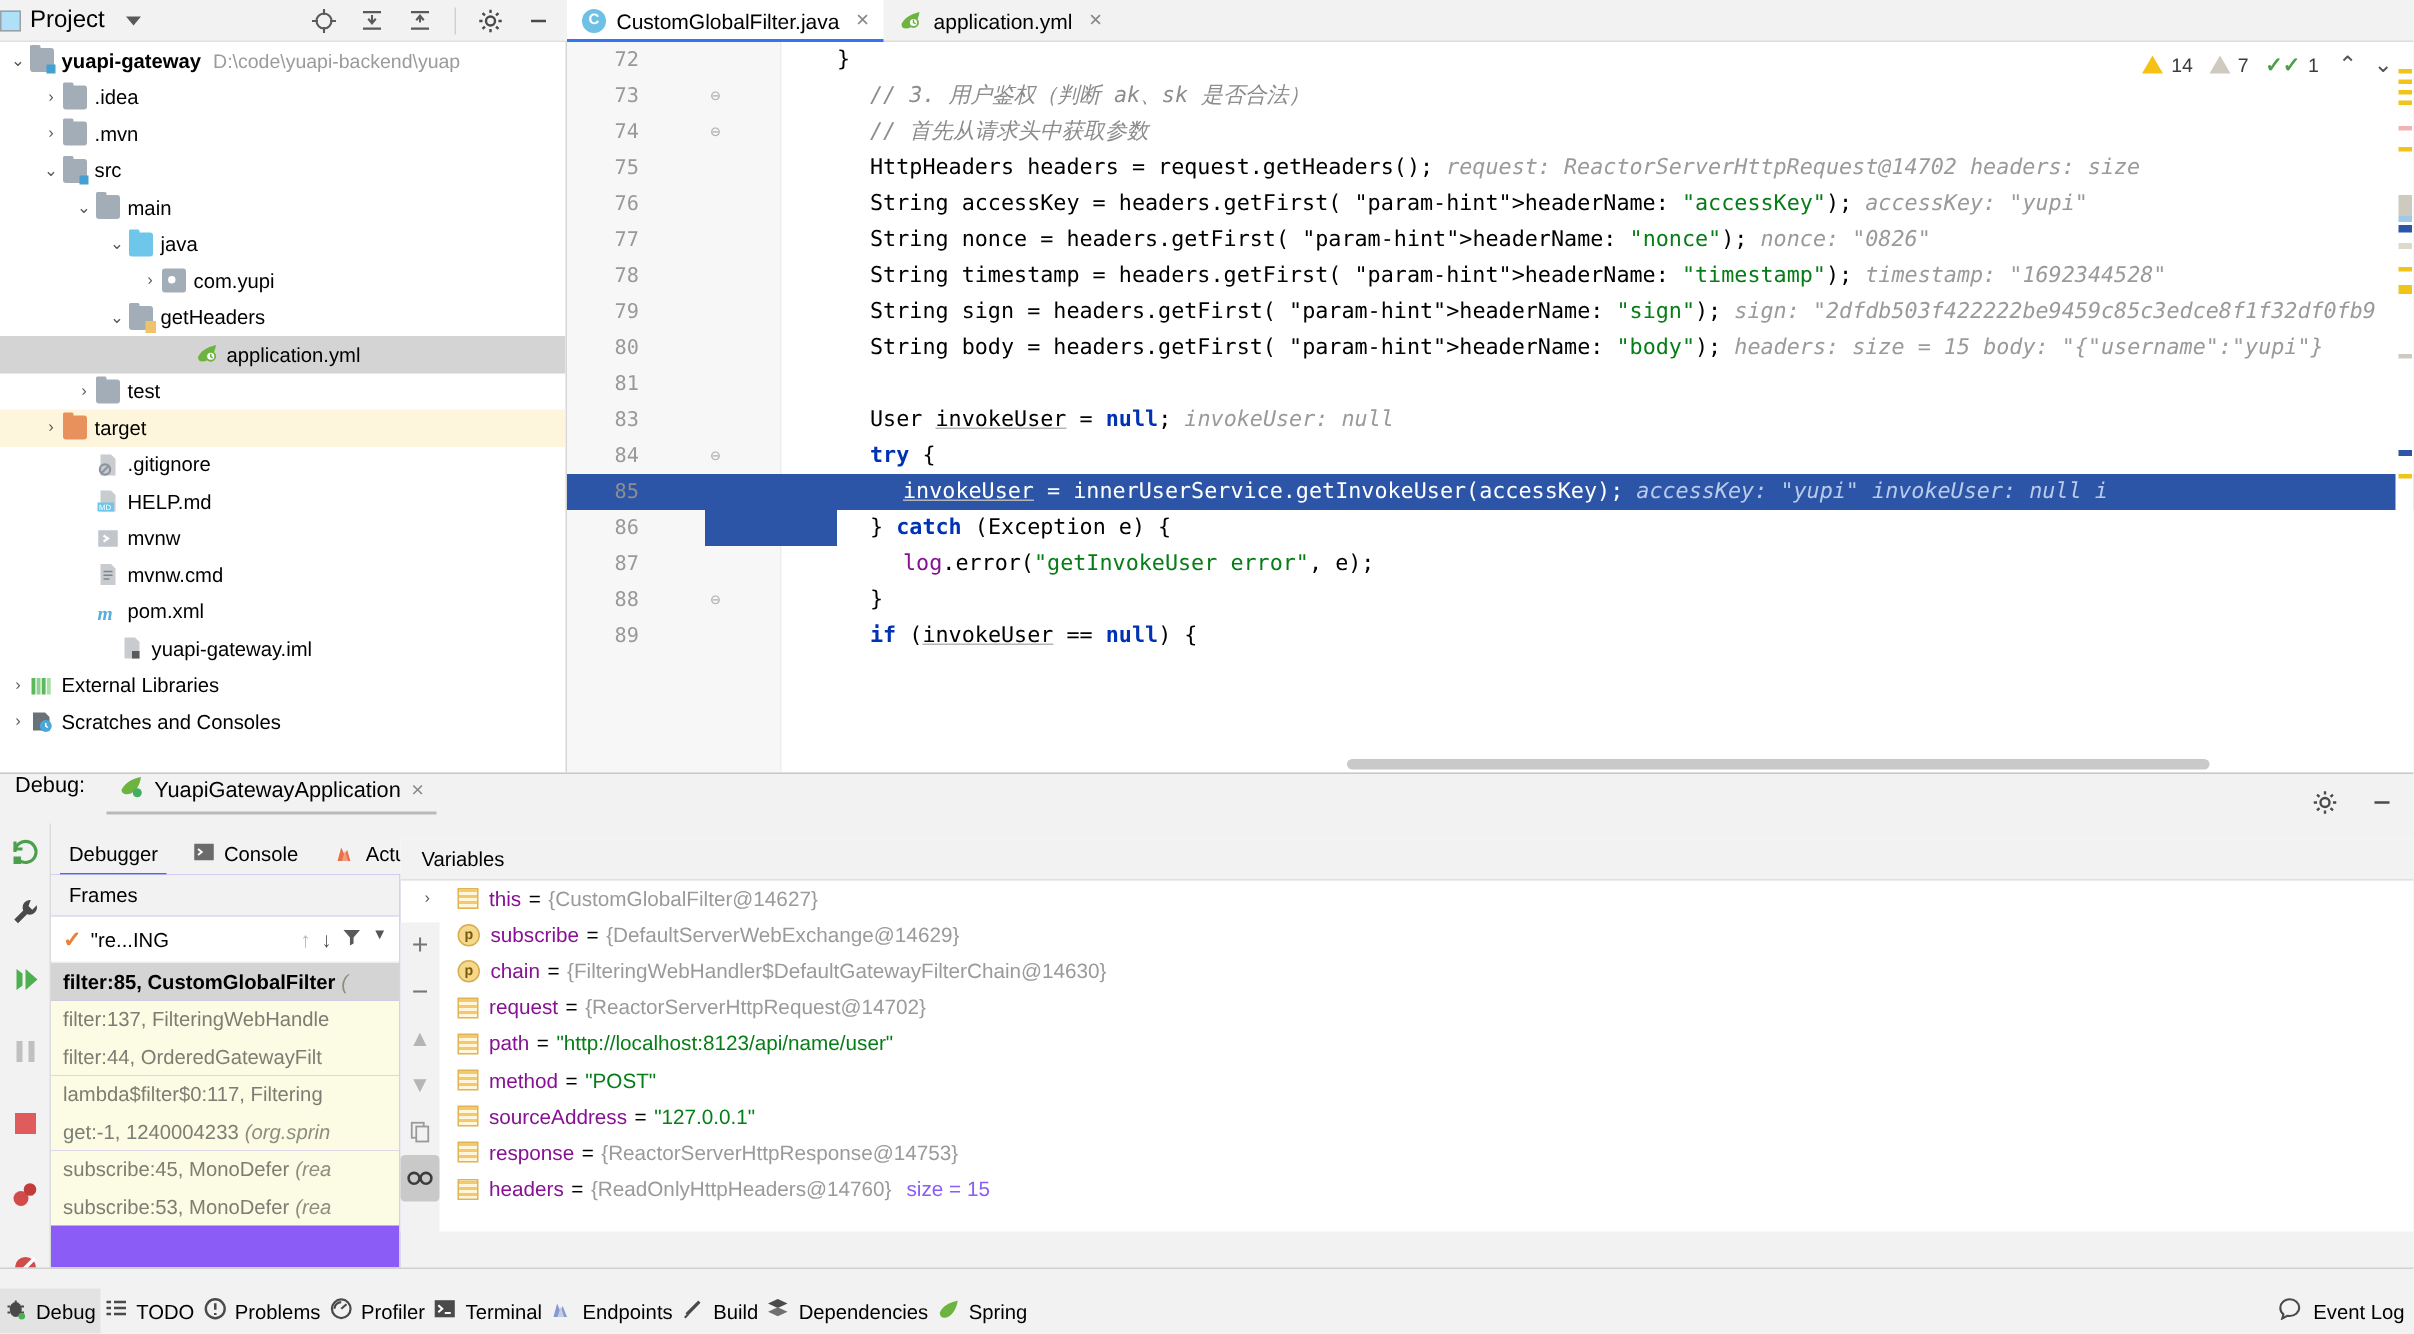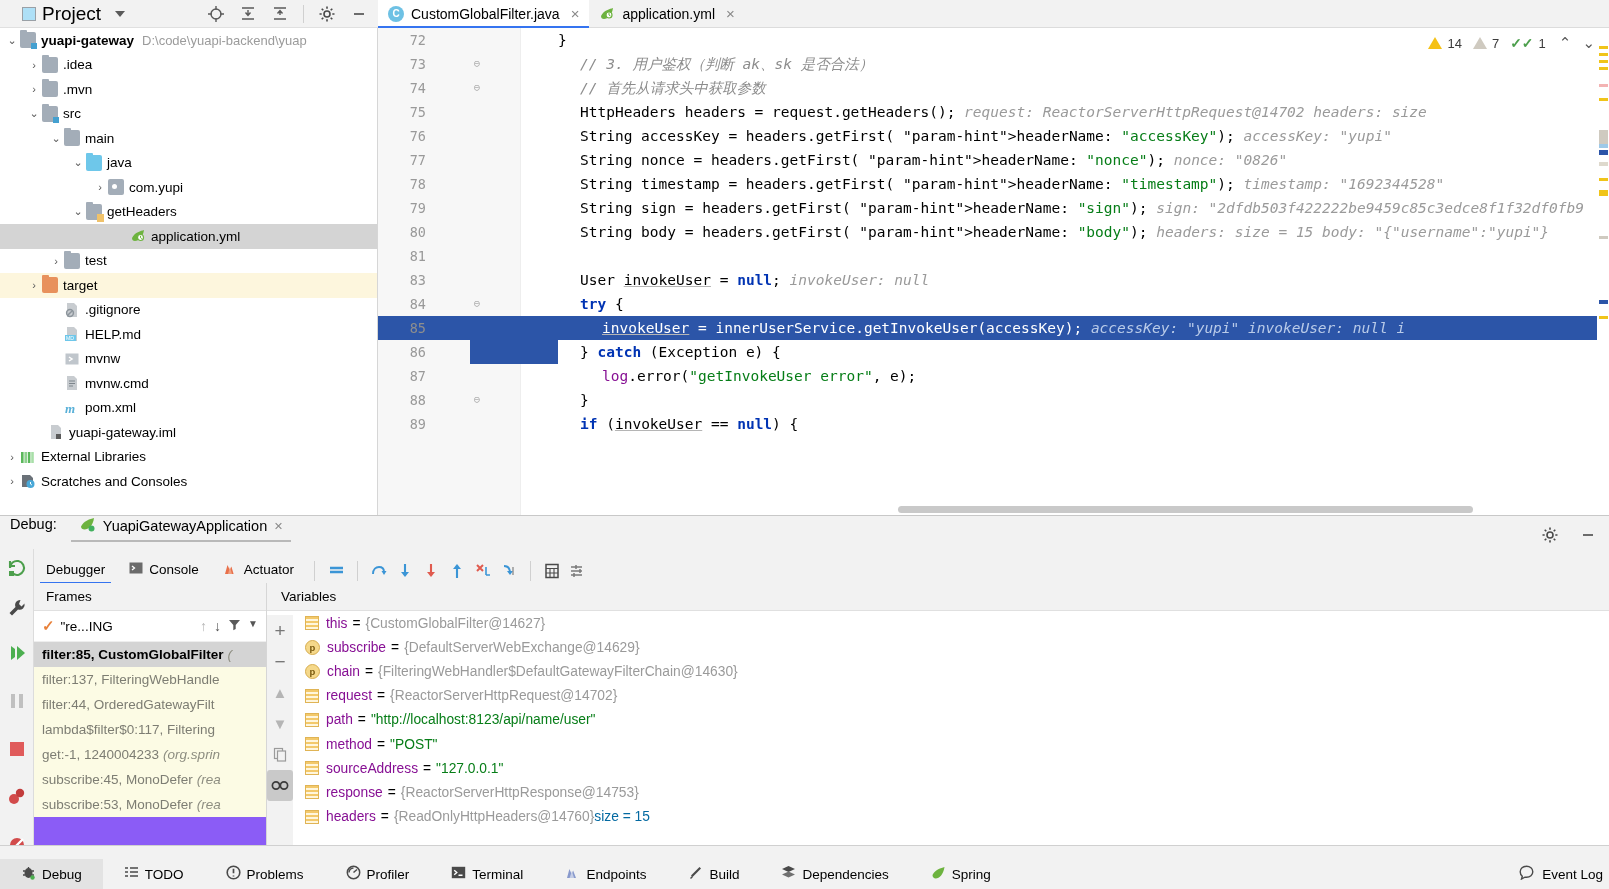--- a/index.html
+++ b/index.html
@@ -14,21 +14,21 @@
     -webkit-font-smoothing: antialiased;
   }
   #app { position: relative; width: 1609px; height: 889px; }
 
   
   .topbar {
     position: absolute; left: 0; top: 0; width: 378px; height: 28px;
     background: #f2f2f2; display: flex; align-items: center;
     border-bottom: 1px solid #e0e0e0;
   }
-  .proj-label { display:flex; align-items:center; gap:6px; margin-left:22px; font-size:19px; }
+  .proj-label { display:flex; align-items:center; gap:6px; font-size:16px; }
   .proj-box { width: 14px; height: 14px; border: 1px solid #9aa0a6; background: #aee0f7; }
   .caret-dn { width:0;height:0;border-left:5px solid transparent;border-right:5px solid transparent;border-top:6px solid #5a5a5a; margin-left:8px;}
   .topbar-icons { margin-left: auto; display:flex; align-items:center; gap:14px; padding-right:10px;}
   .tb-ico { width:18px; height:18px; position:relative; cursor:pointer; }
 
   
   .tabstrip {
     position:absolute; left:378px; top:0; width:1231px; height:28px;
     background:#f2f2f2; display:flex; align-items:stretch;
     border-bottom:1px solid #dcdcdc;
@@ -132,41 +132,41 @@
 
   
   .frames-col { position:absolute; left:34px; top:583px; width:233px; height:262px; background:#8b5cf6; border-right:1px solid #d6d6d6;}
   .frames-title { height:28px; display:flex; align-items:center; padding-left:12px; font-size:13.5px; background:#f2f2f2; border-bottom:1px solid #e0e0e0;}
   .thread-row { height:31px; display:flex; align-items:center; gap:6px; padding-left:8px; font-size:13.5px; background:#fff; border-bottom:1px solid #eee;}
   .frame-row { height:25px; display:flex; align-items:center; padding-left:8px; font-size:13.5px; white-space:nowrap; overflow:hidden; color:#7d7d73; background:#fcfbe4; cursor:pointer;}
   .frame-row.sel { background:#d4d4d4; color:#000; font-weight:bold;}
   .frame-row .pkgname { color:#8d8d80; font-style:italic; margin-left:4px; font-weight:normal;}
 
   
-  .vars-col { position:absolute; left:267px; top:583px; width:1342px; height:262px; background:#ffffff;}
+  .vars-col { position:absolute; left:267px; top:559px; width:1342px; height:262px; background:#ffffff;}
   .vars-title { height:28px; display:flex; align-items:center; padding-left:14px; font-size:13.5px; background:#f2f2f2; border-bottom:1px solid #e0e0e0;}
   .var-row { height:24.2px; display:flex; align-items:center; padding-left:38px; font-size:13.8px; white-space:nowrap; cursor:pointer;}
   .var-arrow { width:16px; color:#5a5a5a; font-size:11px; margin-left:-22px; margin-right:6px;}
   .vic { width:14px;height:14px;margin-right:7px; flex:0 0 14px; position:relative;}
   .vic-field { background:repeating-linear-gradient(#f3c96b 0 2px,#fff6dd 2px 4px); border:1px solid #e0b455;}
   .vic-param { width:15px;height:15px;border-radius:50%;background:#f5d88a;border:1px solid #d7ad4f;color:#7a5a10;font-size:9.5px;display:flex;align-items:center;justify-content:center;font-weight:bold;}
   .vname { color:#871094; }
   .veq { color:#000; margin:0 5px;}
   .vobj { color:#9a9a9a;}
   .vstr { color:#067d17;}
-  .vextra { color:#0369a1; margin-left:0;}
+  .vextra { color:#8b5cf6; margin-left:10px;}
 
   
   .vars-rail { position:absolute; left:267px; top:615px; width:26px; height:230px; background:#f2f2f2; }
   .vr-btn{width:26px;height:31px;display:flex;align-items:center;justify-content:center;color:#777;font-size:15px;cursor:pointer;}
 
   
   .statusbar { position:absolute; left:0; bottom:0; width:1609px; height:44px; background:#f2f2f2; border-top:1px solid #d0d0d0;}
   .sb-inner { position:absolute; left:0; bottom:0; width:1609px; height:30px; display:flex; align-items:center; gap:0;}
-  .sb-item { display:flex; align-items:center; gap:6px; font-size:13.5px; padding:0 21px; height:30px; cursor:pointer; position:relative;}
+  .sb-item { display:flex; align-items:center; gap:6px; font-size:13.5px; padding:0 3px; height:30px; cursor:pointer; position:relative;}
   .sb-item.active { background:#e3e3e3;}
   .sb-right { margin-left:auto; display:flex; align-items:center; gap:8px; padding-right:6px;}
 </style>
 </head>
 <body>
 
 <div id="app">
 
   <div class="topbar">
     <div class="proj-label">
@@ -322,21 +322,21 @@
           </svg></span>
         <span>mvnw.cmd</span>
       </div>
       <div class="tree-row" style="padding-left: 48px;">
         <span class="arrow blank">›</span>
         <span class="ic"><svg width="16" height="16" viewBox="0 0 16 16">
             <text x="1" y="13" font-size="13" fill="#58b0d8" font-style="italic" font-weight="bold" font-family="serif">m</text>
           </svg></span>
         <span>pom.xml</span>
       </div>
-      <div class="tree-row" style="padding-left: 32px;">
+      <div class="tree-row" style="padding-left: 64px;">
         <span class="arrow blank">›</span>
         <span class="ic"><svg width="16" height="16" viewBox="0 0 16 16">
             <path d="M3 1h7l3 3v11H3z" fill="#c8ccd0"></path>
             <rect x="8" y="10" width="5" height="5" fill="#5a5a5a"></rect>
           </svg></span>
         <span>yuapi-gateway.iml</span>
       </div>
       <div class="tree-row" style="padding-left: 4px;">
         <span class="arrow">›</span>
         <span class="ic"><svg width="16" height="16" viewBox="0 0 16 16">

